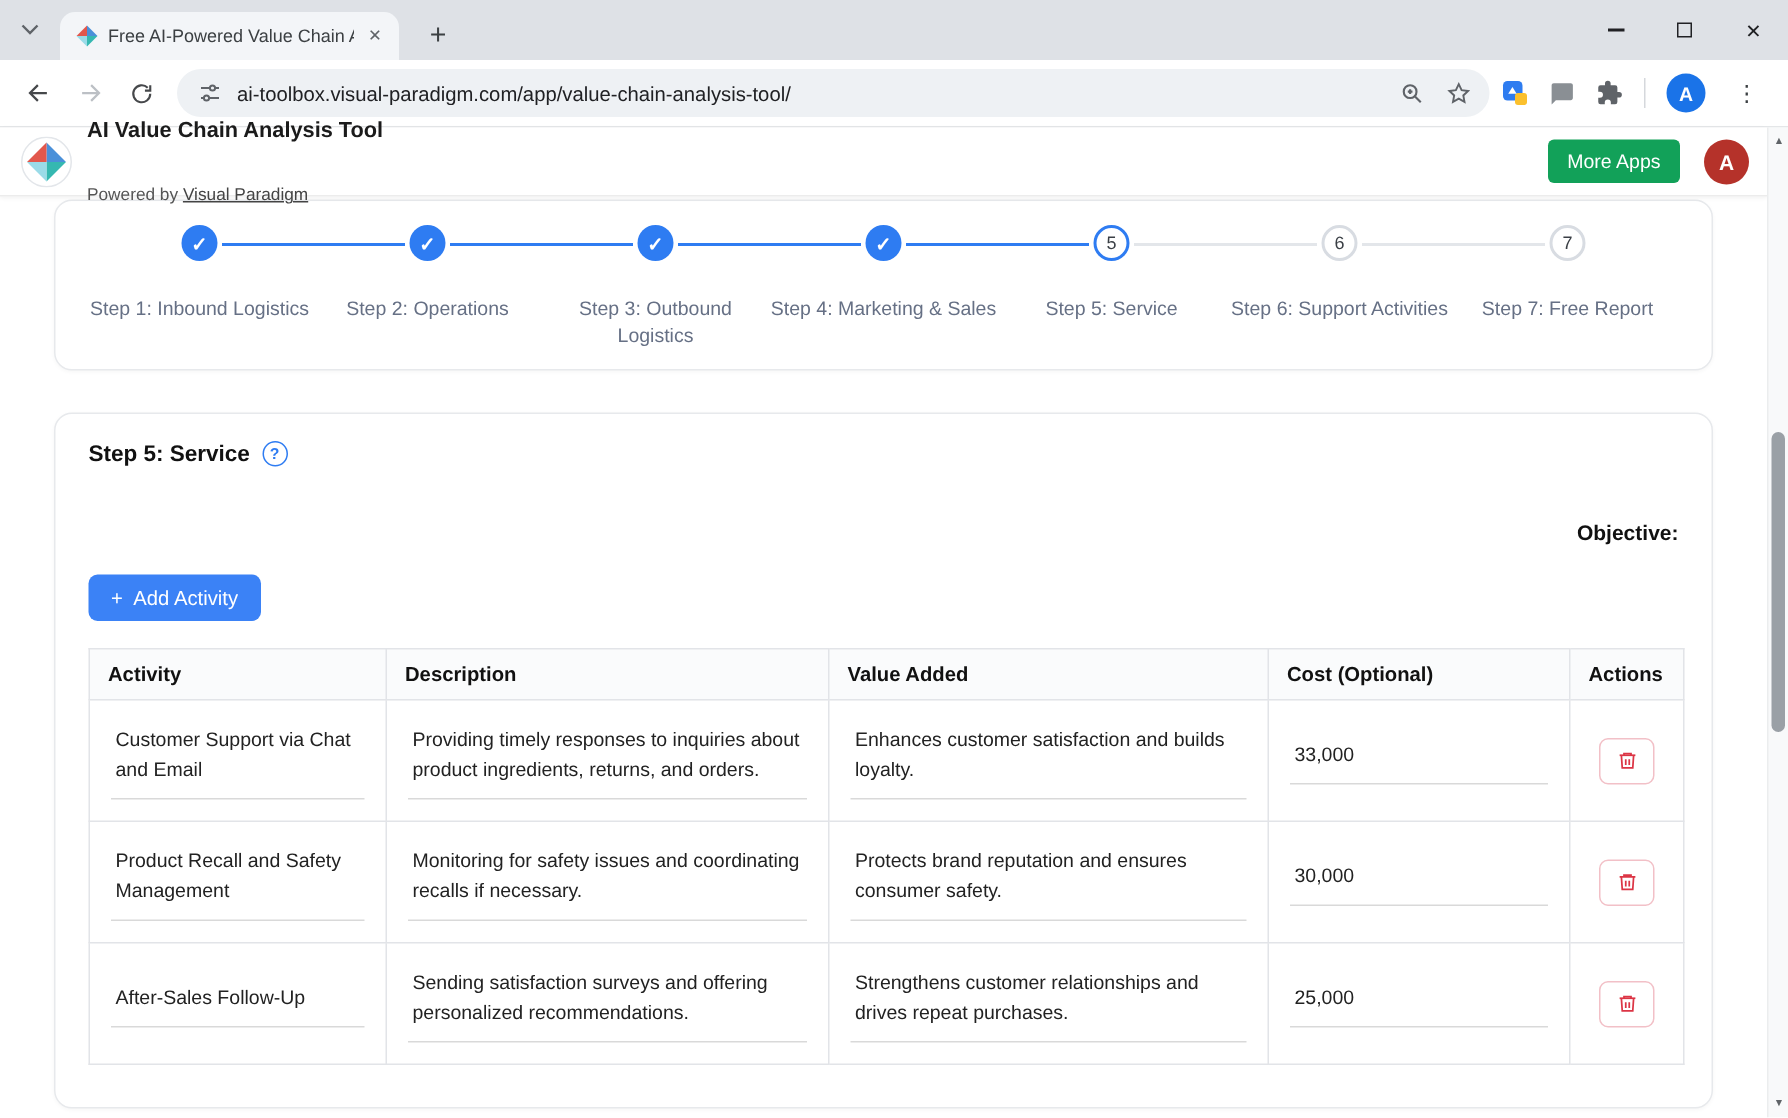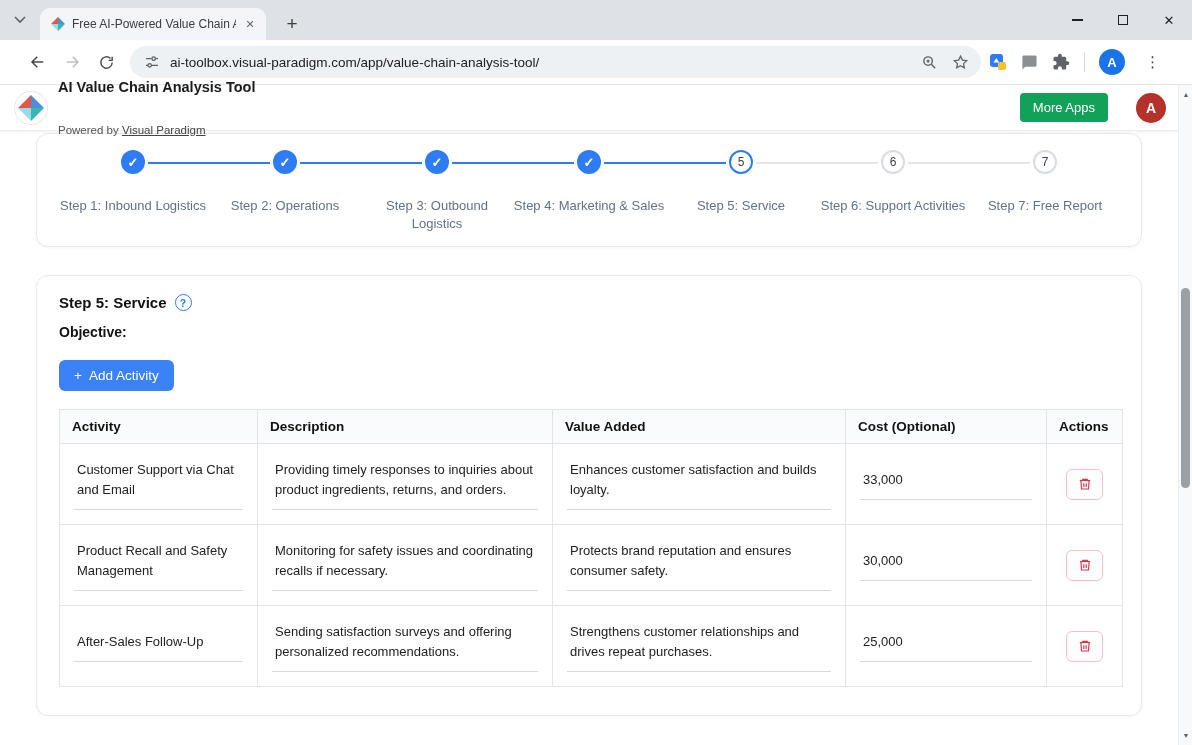--- a/index.html
+++ b/index.html
@@ -16,40 +16,40 @@
   .tab-title { flex:1; font-size:12px; color:#3c4043; white-space:nowrap; overflow:hidden; margin:0 6px; }
   .tab-close { border:none; background:transparent; font-size:11px; color:#5f6368; cursor:pointer; width:16px; height:16px; line-height:16px; border-radius:50%; }
   .newtab-btn { position:absolute; left:278px; top:10px; width:28px; height:28px; border:none; background:transparent; font-size:19px; color:#3c4043; cursor:pointer; line-height:26px; }
   .win-controls { position:absolute; right:0; top:0; height:40px; display:flex; }
   .win-btn { width:46px; height:40px; display:flex; align-items:center; justify-content:center; border:none; background:transparent; cursor:pointer; color:#202124; }
   .min-glyph { width:11px; height:1.4px; background:#202124; display:block; }
   .max-glyph { width:10px; height:10px; border:1.2px solid #202124; display:block; }
   .close-glyph { font-size:13px; color:#202124; }
 
   
-  .toolbar { height:45px; background:#fff; display:flex; align-items:center; padding:0 22px; border-bottom:1px solid #e4e6e8; }
+  .toolbar { height:45px; background:#fff; display:flex; align-items:center; padding:0 10px; border-bottom:1px solid #e4e6e8; }
   .nav-btn { width:32px; height:32px; border:none; background:transparent; display:flex; align-items:center; justify-content:center; cursor:pointer; margin-right:2px; }
   .omnibox { flex:1; height:32px; background:#eef1f4; border-radius:16px; display:flex; align-items:center; margin:0 8px 0 6px; padding:0 12px 0 14px; }
   .omni-url { flex:1; font-size:13.5px; color:#202124; margin-left:10px; white-space:nowrap; overflow:hidden; }
   .omni-icon-btn { border:none; background:transparent; display:flex; align-items:center; justify-content:center; cursor:pointer; margin-left:14px; }
   .toolbar-right { display:flex; align-items:center; gap:14px; padding-right:4px; }
   .ext-btn { border:none; background:transparent; display:flex; align-items:center; justify-content:center; cursor:pointer; }
   .toolbar-divider { width:1px; height:20px; background:#d5d8dc; }
   .chrome-avatar { width:26px; height:26px; border-radius:50%; background:#1a73e8; color:#fff; font-size:13px; font-weight:bold; display:flex; align-items:center; justify-content:center; border:none; cursor:pointer; }
   .kebab { font-size:15px; color:#3c4043; border:none; background:transparent; cursor:pointer; padding:0 6px; }
 
   
   .app-header { height:46px; background:#fff; display:flex; align-items:center; padding:0 12px 0 14px; width:1178px;
     border-bottom:1px solid #ececec; box-shadow:0 1px 3px rgba(0,0,0,0.06); position:relative; z-index:2; }
   .app-logo { width:34px; height:34px; margin-right:10px; }
   .app-title-block { display:flex; flex-direction:column; justify-content:center;gap:26px; }
   .app-title { font-size:14.5px; font-weight:bold; color:#1b1b1b; line-height:1.2; }
   .app-powered { font-size:11.5px; color:#555; margin-top:2px; }
   .app-powered a, .powered-link { color:#444; text-decoration:underline; cursor:pointer; }
-  .header-right { margin-left:auto; display:flex; align-items:center; gap:28px; }
+  .header-right { margin-left:auto; display:flex; align-items:center; gap:16px; }
   .more-apps-btn { background:#12a159; color:#fff; border:none; border-radius:4px; font-size:13px; padding:7px 13px; cursor:pointer; font-family:inherit; }
   .header-avatar { width:30px; height:30px; border-radius:50%; background:#b5322a; color:#fff; font-size:14px; font-weight:bold; display:flex; align-items:center; justify-content:center; border:none; cursor:pointer; }
 
   
   .page-content { width:1178px; padding:2px 36px 24px 36px; background:#fff; }
   .card { background:#fff; border:1px solid #e7e9ec; border-radius:12px; box-shadow:0 1px 3px rgba(0,0,0,0.04); }
 
   
   .stepper-card { padding:16px 20px 14px 20px; }
   .steps { display:flex; }
@@ -64,21 +64,21 @@
   .step-check { color:#fff; font-size:13px; font-weight:bold; }
   .step-num { font-size:12px; color:#3a3f45; }
   .step-label { margin-top:23px; font-size:13px; color:#667085; text-align:center; line-height:1.35; white-space:nowrap; }
   .step-label.wrap { white-space:normal; max-width:106px; }
 
   
   .main-card { margin-top:28px; padding:18px 22px 28px 22px; }
   .main-title-row { display:flex; align-items:center; gap:8px; }
   .main-title { font-size:15px; font-weight:bold; color:#111; }
   .help-icon { width:17px; height:17px; border-radius:50%; border:1.5px solid #2e7cf2; color:#2e7cf2; font-size:10.5px; font-weight:bold; display:inline-flex; align-items:center; justify-content:center; cursor:pointer; background:#fff; }
-  .objective-label { margin-top:13px; font-size:14px; font-weight:bold; color:#111; }
+  .objective-label { margin-top:36px; font-size:14px; font-weight:bold; color:#111;text-align:right; }
   .objective-text { margin-top:5px; font-size:13.5px; color:#333; }
   .add-activity-btn { margin-top:20px; background:#3b82f6; color:#fff; border:none; border-radius:6px; padding:8px 15px; font-size:13.5px; cursor:pointer; display:inline-flex; align-items:center; gap:7px; font-family:inherit; }
 
   
   .activity-table { margin-top:18px; width:100%; border-collapse:collapse; table-layout:fixed; }
   .activity-table th { background:#fafbfc; border:1px solid #e2e4e8; padding:9px 12px; font-size:13.5px; font-weight:bold; color:#111; text-align:left; }
   .activity-table td { border:1px solid #e2e4e8; padding:14px 14px; vertical-align:middle; }
   .cell-field { border-bottom:1px solid #d9d9d9; padding:2px 3px 10px 3px; font-size:13px; color:#222; line-height:1.5; min-height:20px; cursor:text; }
   .actions-cell { text-align:center; }
   .trash-btn { width:37px; height:31px; background:#fff; border:1px solid #f2c0c7; border-radius:6px; display:inline-flex; align-items:center; justify-content:center; cursor:pointer; }

